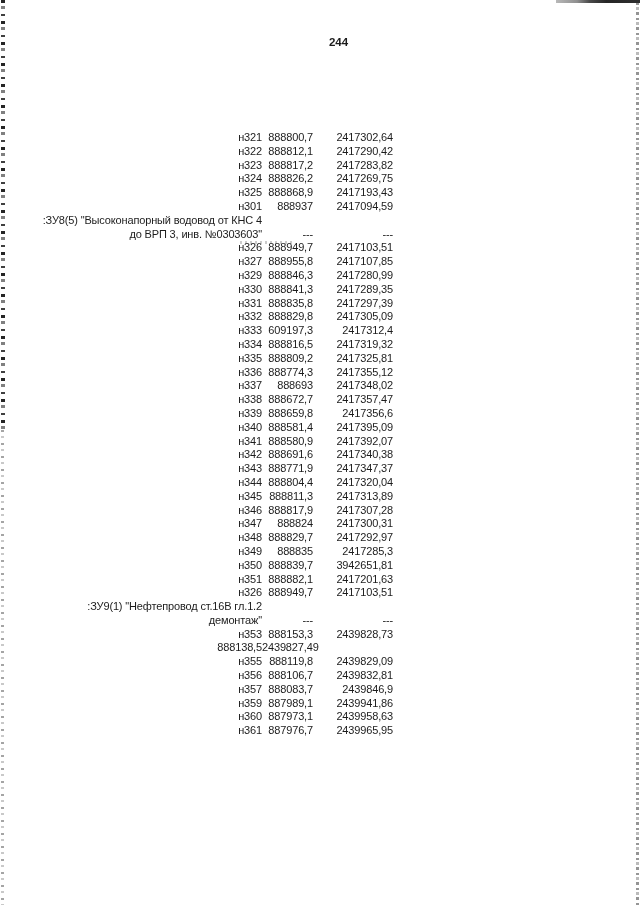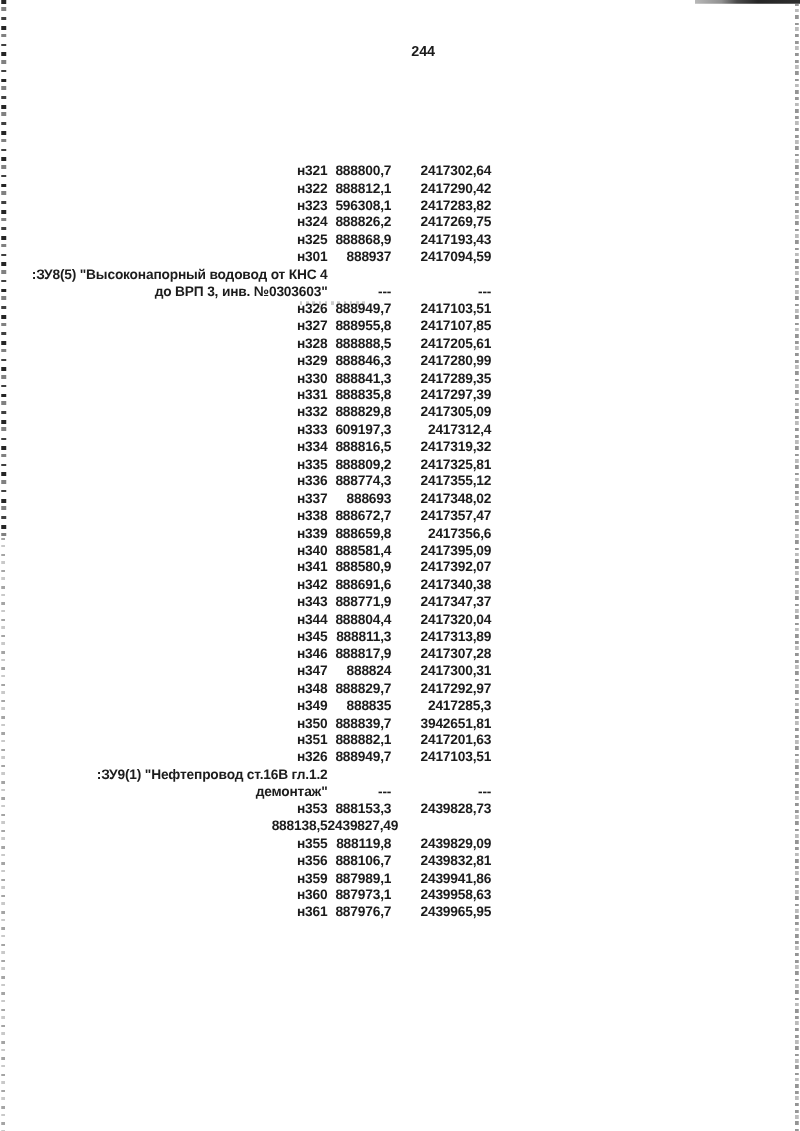--- a/index.html
+++ b/index.html
@@ -11,21 +11,21 @@
   .page{position:absolute;inset:0;}
 
   .page-number{
     position:absolute;top:36px;left:0;width:677px;
     text-align:center;font-size:11.5px;font-weight:700;color:#1b1b1b;
     letter-spacing:-0.1px;
   }
 
   .coord-table{
     position:absolute;top:131px;left:0;width:393px;
-    font-size:11px;font-weight:700;color:#1c1c1c;
+    font-size:11px;font-weight:400;color:#1c1c1c;
     letter-spacing:-0.15px;
   }
   .row{
     display:grid;
     grid-template-columns:262px 51px 80px;
     align-items:end;
     line-height:13.8px;
   }
   .cell{text-align:right;white-space:nowrap;}
   .cell .lbl-line{white-space:nowrap;}
@@ -88,21 +88,21 @@
           <div class="lbl-line">н322</div>
         </div>
         <div class="cell">888812,1</div>
         <div class="cell">2417290,42</div>
       </div>
 
       <div class="row">
         <div class="cell">
           <div class="lbl-line">н323</div>
         </div>
-        <div class="cell">596308,1</div>
+        <div class="cell">888817,2</div>
         <div class="cell">2417283,82</div>
       </div>
 
       <div class="row">
         <div class="cell">
           <div class="lbl-line">н324</div>
         </div>
         <div class="cell">888826,2</div>
         <div class="cell">2417269,75</div>
       </div>
@@ -141,27 +141,20 @@
       </div>
 
       <div class="row">
         <div class="cell">
           <div class="lbl-line">н327</div>
         </div>
         <div class="cell">888955,8</div>
         <div class="cell">2417107,85</div>
       </div>
 
-      <div class="row">
-        <div class="cell">
-          <div class="lbl-line">н328</div>
-        </div>
-        <div class="cell">888888,5</div>
-        <div class="cell">2417205,61</div>
-      </div>
 
       <div class="row">
         <div class="cell">
           <div class="lbl-line">н329</div>
         </div>
         <div class="cell">888846,3</div>
         <div class="cell">2417280,99</div>
       </div>
 
       <div class="row">
@@ -380,20 +373,27 @@
       </div>
 
       <div class="row">
         <div class="cell">
           <div class="lbl-line">н356</div>
         </div>
         <div class="cell">888106,7</div>
         <div class="cell">2439832,81</div>
       </div>
 
+      <div class="row">
+        <div class="cell">
+          <div class="lbl-line">н357</div>
+        </div>
+        <div class="cell">888083,7</div>
+        <div class="cell">2439846,9</div>
+      </div>
 
 
       <div class="row">
         <div class="cell">
           <div class="lbl-line">н359</div>
         </div>
         <div class="cell">887989,1</div>
         <div class="cell">2439941,86</div>
       </div>
 

